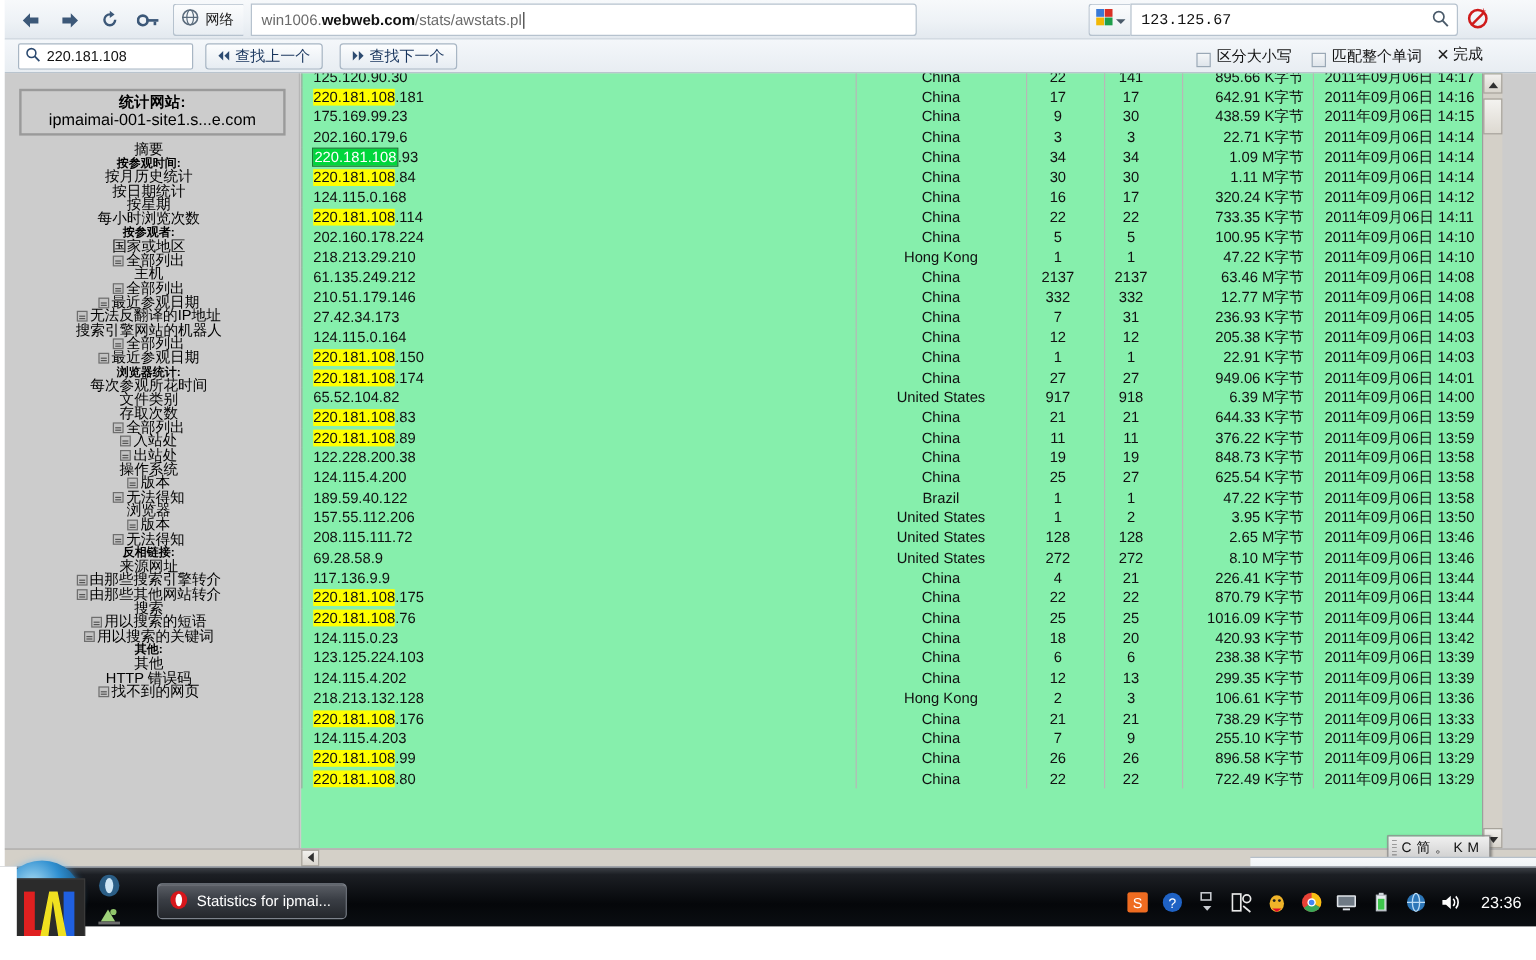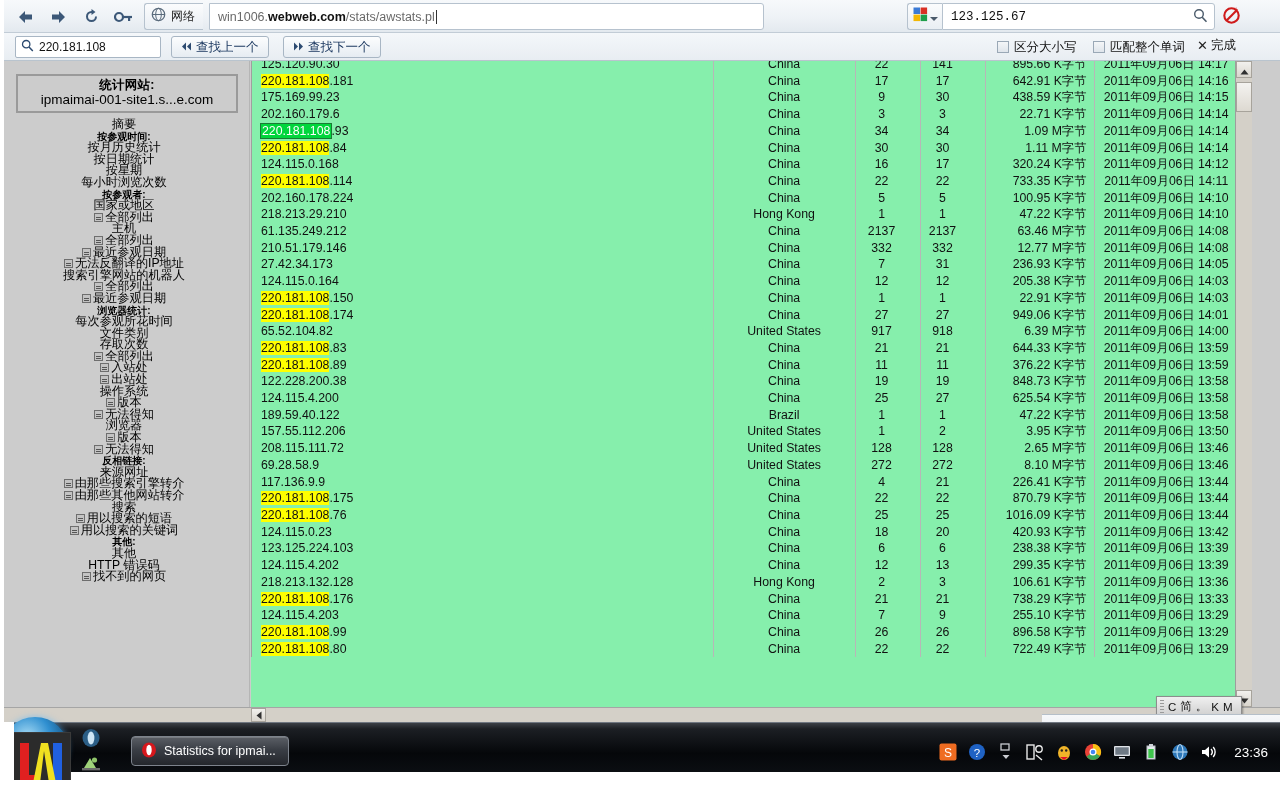--- a/index.html
+++ b/index.html
@@ -98,21 +98,21 @@
     border: 1px solid #a8b6c4; border-radius: 3px;
     display: flex; align-items: center; justify-content: center; gap: 4px;
     padding: 0 9px;
     font-size: 12.5px; color: #16335c; cursor: default;
   }
   #findprev { left: 167px; }
   #findnext { left: 259px; margin-left: 20px; }
 
   .findopt {
     position: absolute; top: 5px; height: 18px;
-    display: flex; align-items: center; gap: 5px;
+    display: flex; align-items: flex-end; gap: 5px;
     font-size: 12.5px; color: #111;
   }
   #opt-case { left: 993px; }
   #opt-word { left: 1089px; }
   .cbox {
     width: 12px; height: 12px;
     background: linear-gradient(#f4f6f8,#dfe5eb);
     border: 1px solid #9aa8b6;
   }
   #finddone {

